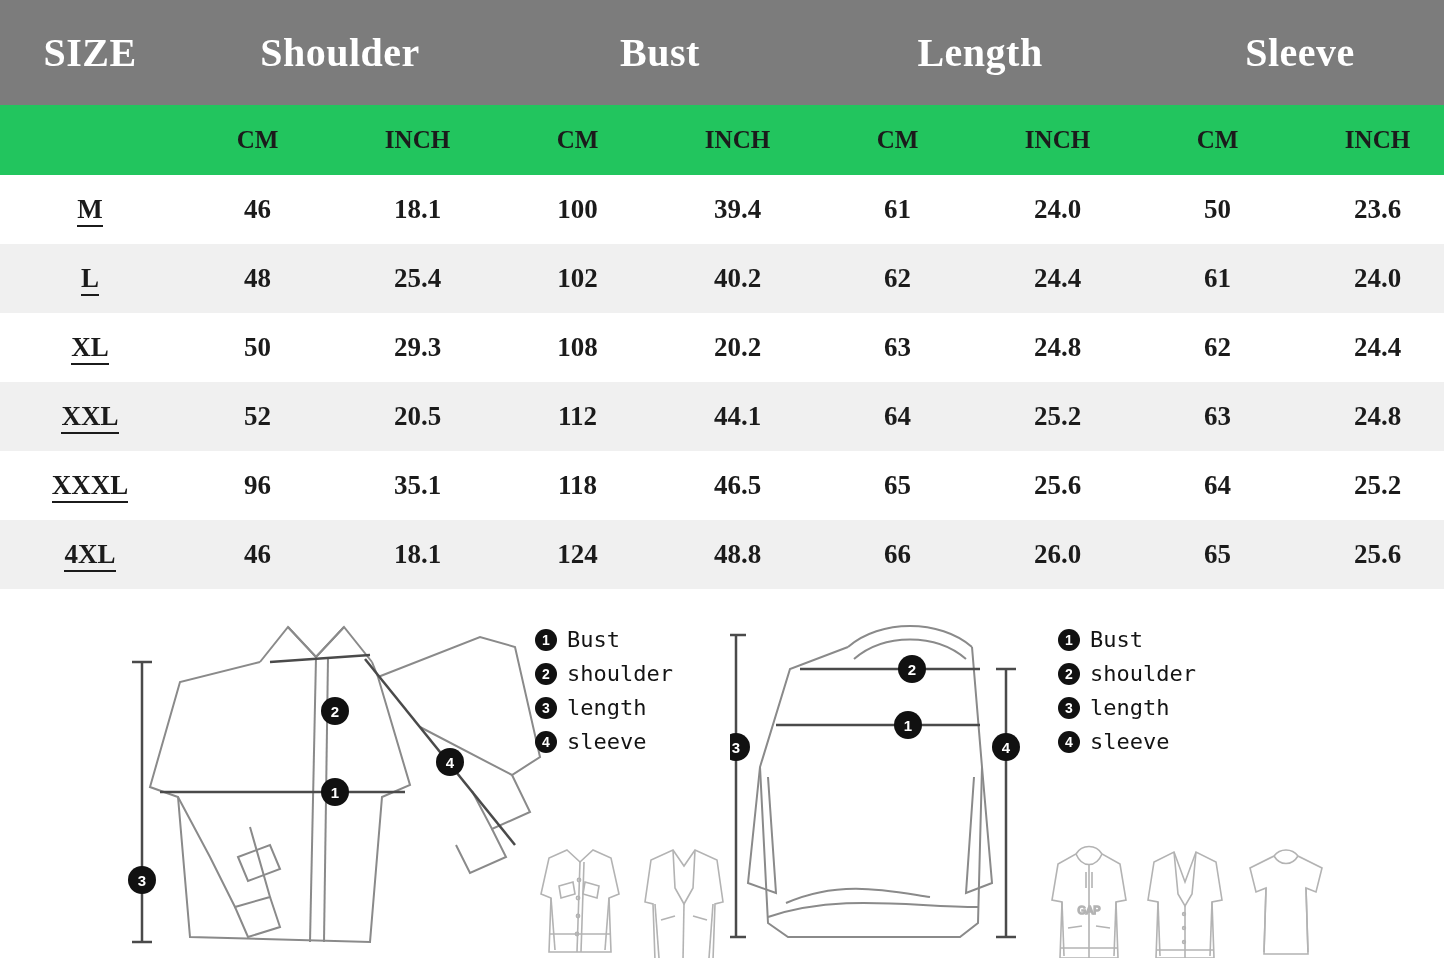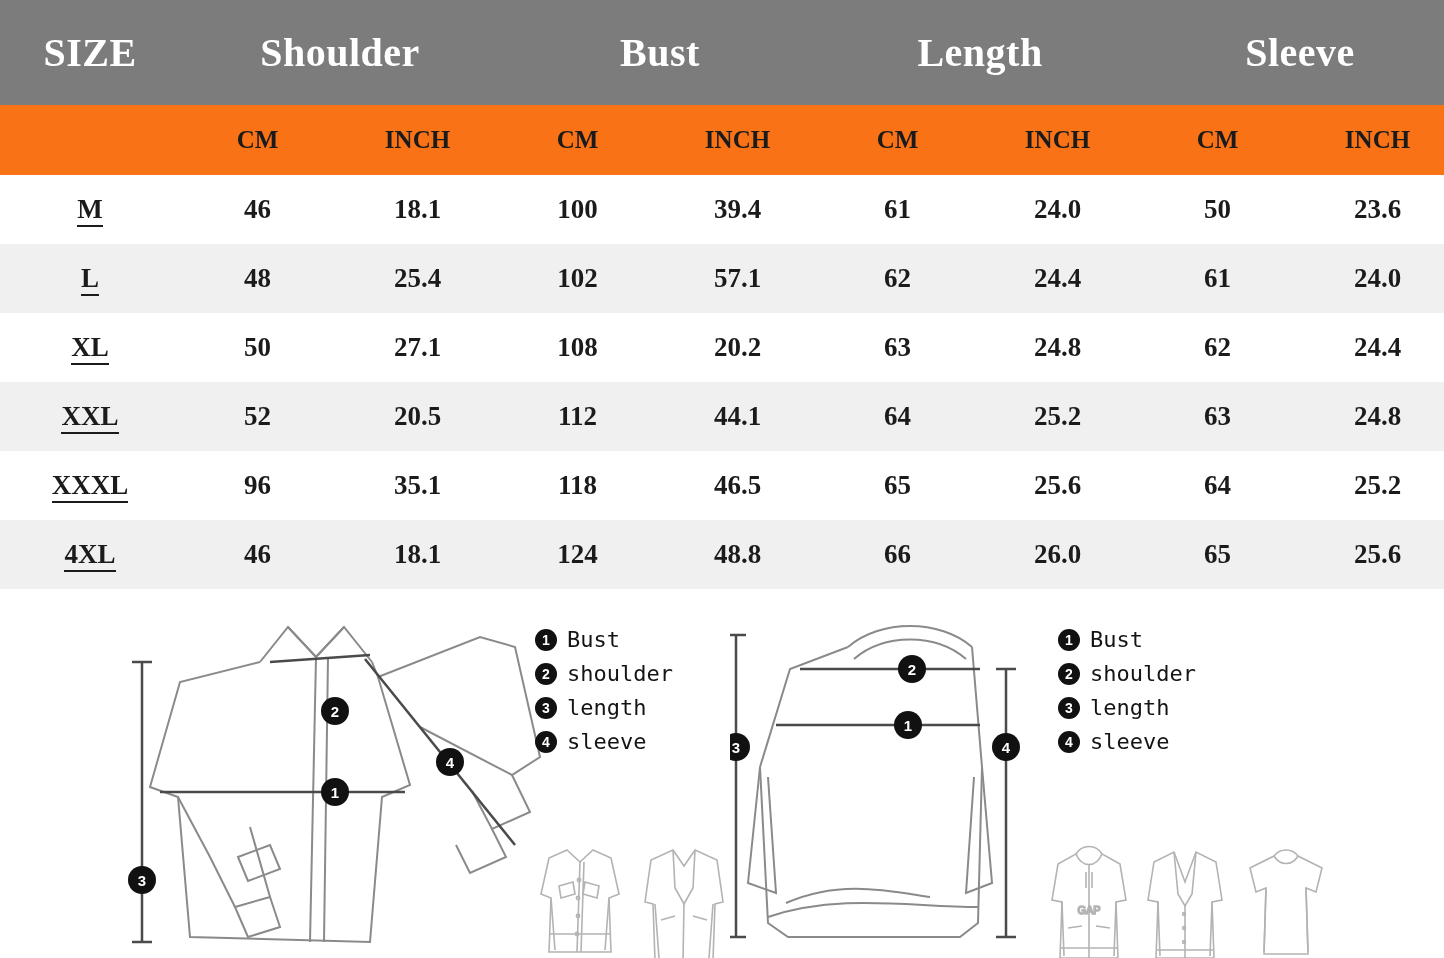--- a/index.html
+++ b/index.html
@@ -28,21 +28,21 @@
   }
   tr.row-title th {
     background: #7c7c7c;
     color: #ffffff;
     font-size: 40px;
     height: 105px;
     letter-spacing: 0.5px;
     padding: 0;
   }
   tr.row-units th {
-    background: #f97316;
+    background: #22c55e;
     color: #1b1b1b;
     font-size: 25px;
     height: 70px;
     padding: 0;
   }
   tr.data-row td {
     font-size: 27px;
     height: 69px;
     padding: 0;
   }
@@ -157,30 +157,30 @@
         <td>61</td>
         <td>24.0</td>
         <td>50</td>
         <td>23.6</td>
       </tr>
       <tr class="data-row odd">
         <td class="size-cell"><span>L</span></td>
         <td>48</td>
         <td>25.4</td>
         <td>102</td>
-        <td>57.1</td>
+        <td>40.2</td>
         <td>62</td>
         <td>24.4</td>
         <td>61</td>
         <td>24.0</td>
       </tr>
       <tr class="data-row even">
         <td class="size-cell"><span>XL</span></td>
         <td>50</td>
-        <td>27.1</td>
+        <td>29.3</td>
         <td>108</td>
         <td>20.2</td>
         <td>63</td>
         <td>24.8</td>
         <td>62</td>
         <td>24.4</td>
       </tr>
       <tr class="data-row odd">
         <td class="size-cell"><span>XXL</span></td>
         <td>52</td>

